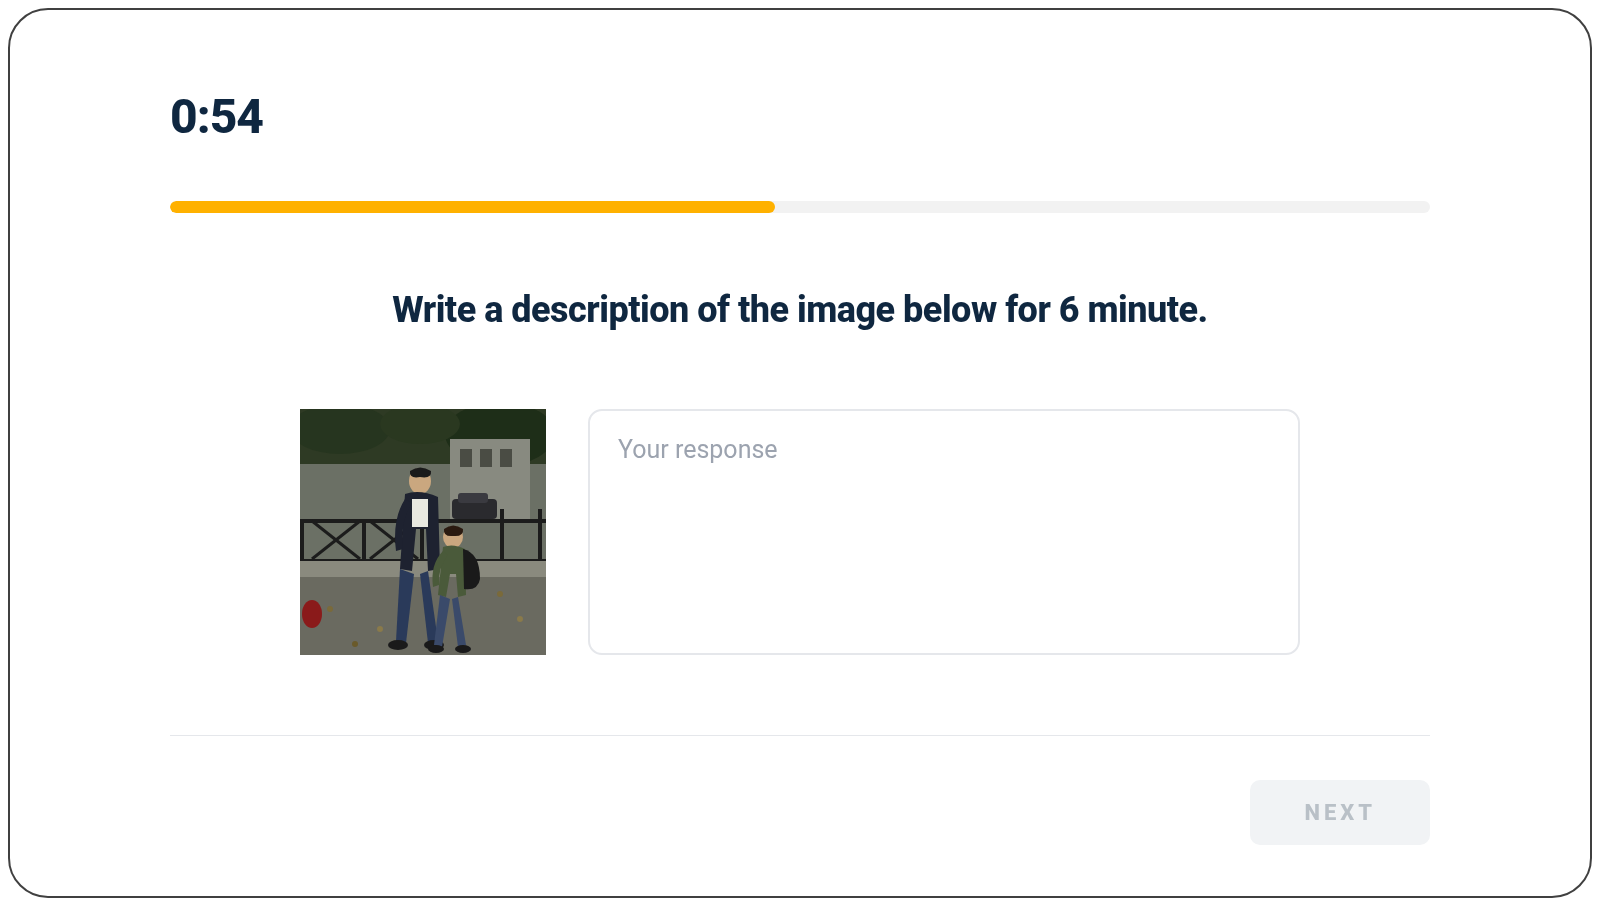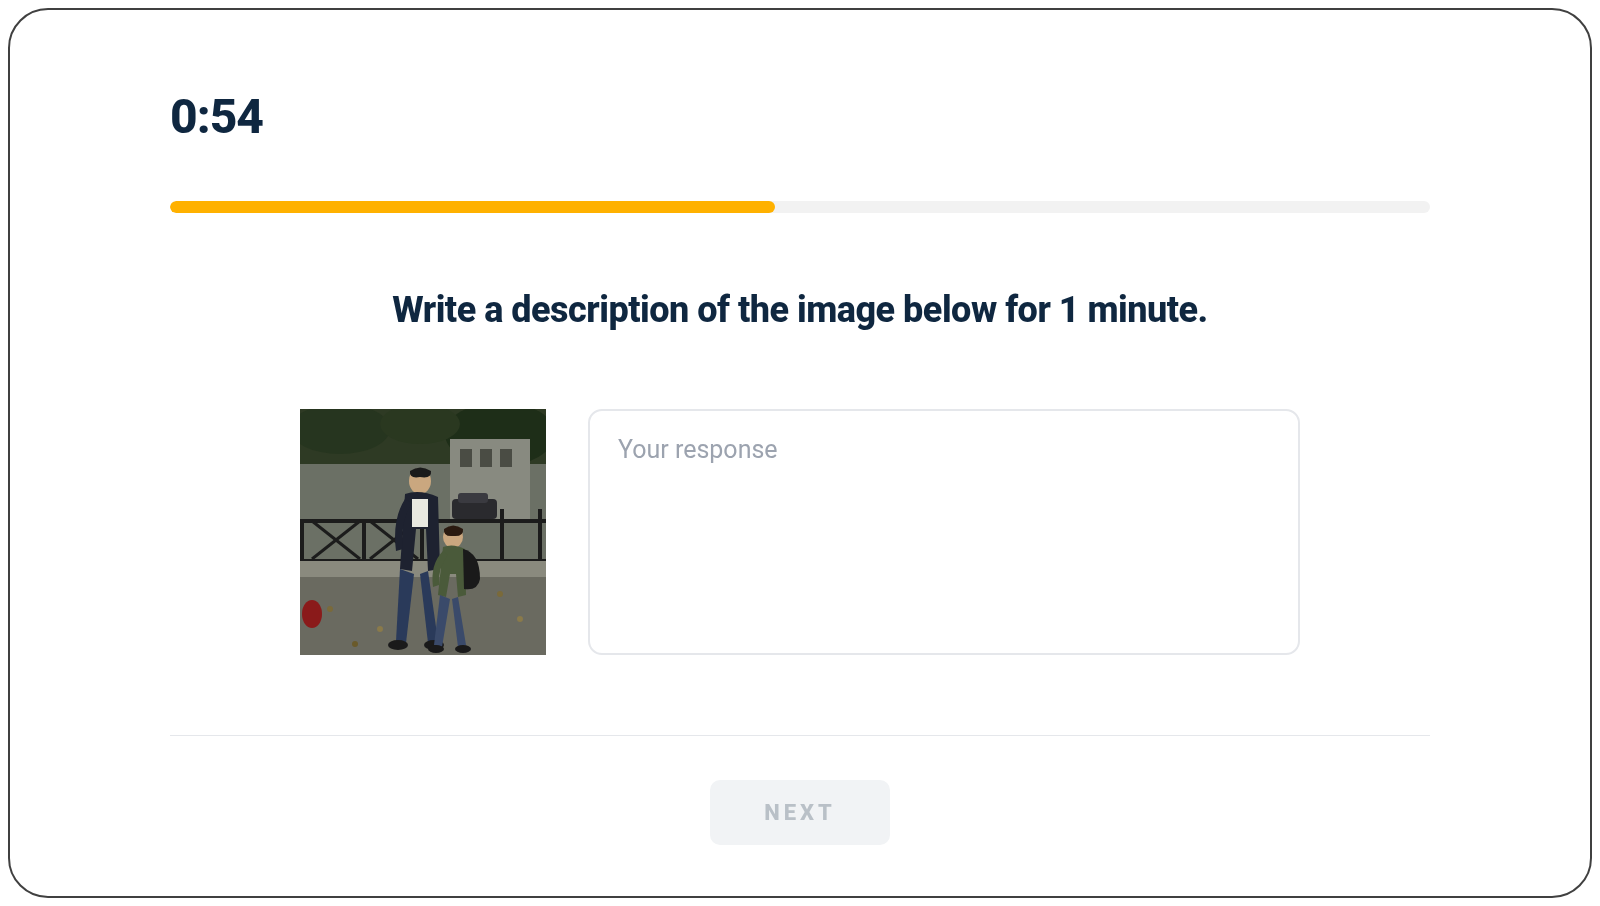--- a/index.html
+++ b/index.html
@@ -93,21 +93,21 @@
     .response-box::placeholder {
       color: #9ca3af;
     }
     .divider {
       height: 1px;
       background: #e5e7eb;
       margin-bottom: 44px;
     }
     .footer {
       display: flex;
-      justify-content: center;
+      justify-content: flex-end;
     }
     .next-button {
       background: #f1f3f5;
       border: none;
       border-radius: 10px;
       padding: 20px 54px;
       font-size: 22px;
       font-weight: 800;
       color: #b9c0c7;
       letter-spacing: 4px;
@@ -119,21 +119,21 @@
 <body>
 
 <div class="frame">
   <div class="content">
     <div class="timer">0:54</div>
 
     <div class="progress-track">
       <div class="progress-fill" style="width:48%"></div>
     </div>
 
-    <div class="prompt">Write a description of the image below for 1 minute.</div>
+    <div class="prompt">Write a description of the image below for 6 minute.</div>
 
     <div class="task-row">
       <div class="prompt-image" aria-label="A man and a young boy walking on a sidewalk with trees and a street in the background">
         <svg viewBox="0 0 246 246" xmlns="http://www.w3.org/2000/svg">
 
           <rect x="0" y="0" width="246" height="246" fill="#6b7065"></rect>
 
           <rect x="0" y="0" width="246" height="55" fill="#2e3a24"></rect>
           <ellipse cx="200" cy="25" rx="55" ry="32" fill="#1e2e18"></ellipse>
           <ellipse cx="40" cy="20" rx="50" ry="25" fill="#26351f"></ellipse>

